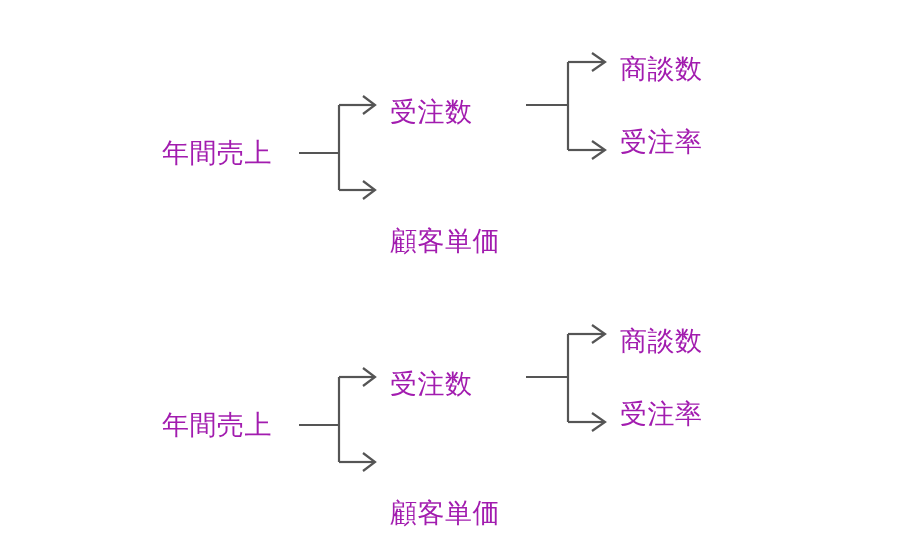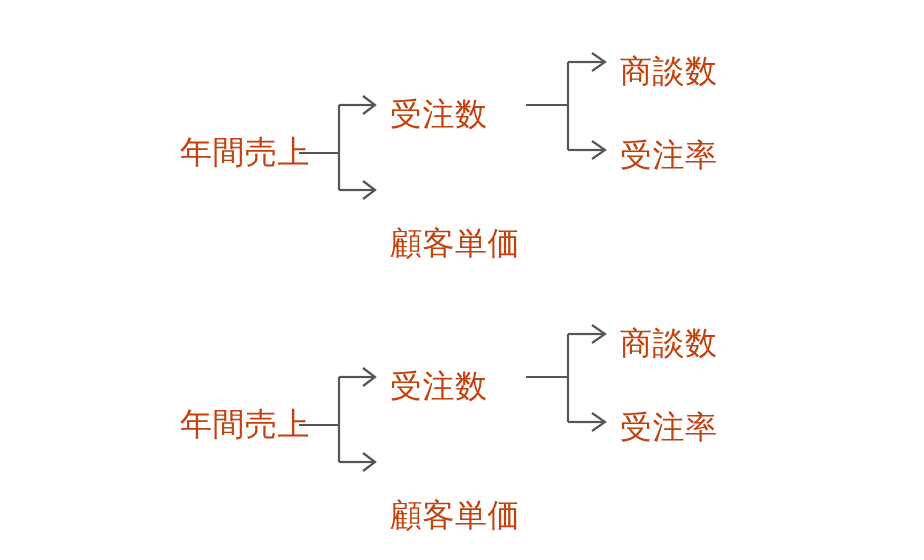--- a/index.html
+++ b/index.html
@@ -30,35 +30,35 @@
   .tree-svg {
     position: absolute;
     left: 0;
     top: 0;
     width: 924px;
     height: 240px;
     overflow: visible;
   }
   .node-label {
     position: absolute;
-    color: #c2410c;
-    font-size: 32px;
+    color: #a21caf;
+    font-size: 27px;
     line-height: 1;
     letter-spacing: 0.5px;
     white-space: nowrap;
     font-weight: 400;
   }
   
-  .lvl0 { left: 180px;  top: 139px; font-family: Liberation Mono, monospace; }
+  .lvl0 { left: 162px;  top: 139px; }
   
   .lvl1a { left: 390px; top: 98px; }
   .lvl1b { left: 390px; top: 183px; margin-top: 44px; }
   
   .lvl2a { left: 620px; top: 55px; }
-  .lvl2b { left: 620px; top: 139px; }
+  .lvl2b { left: 620px; top: 128px; }
 </style>
 </head>
 <body>
 
 <div class="canvas">
 
   <div class="tree" style="top:0px;">
     <svg class="tree-svg" viewBox="0 0 924 240">
       <g fill="none" stroke="#555555" stroke-width="2.2" stroke-linecap="butt" stroke-linejoin="miter">
 

